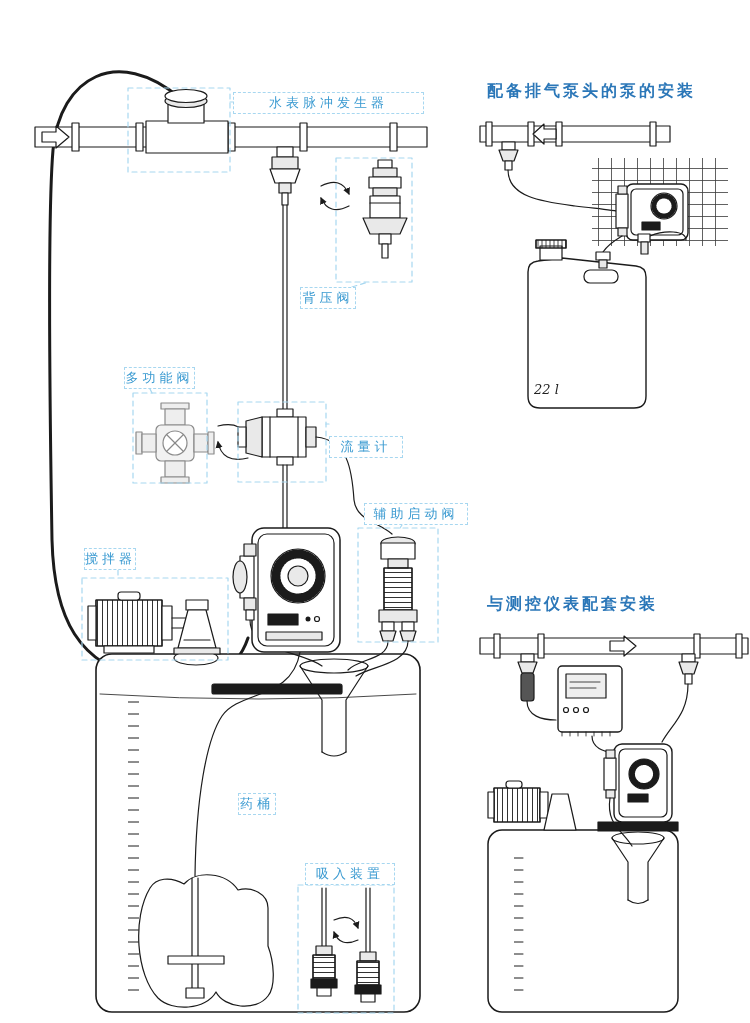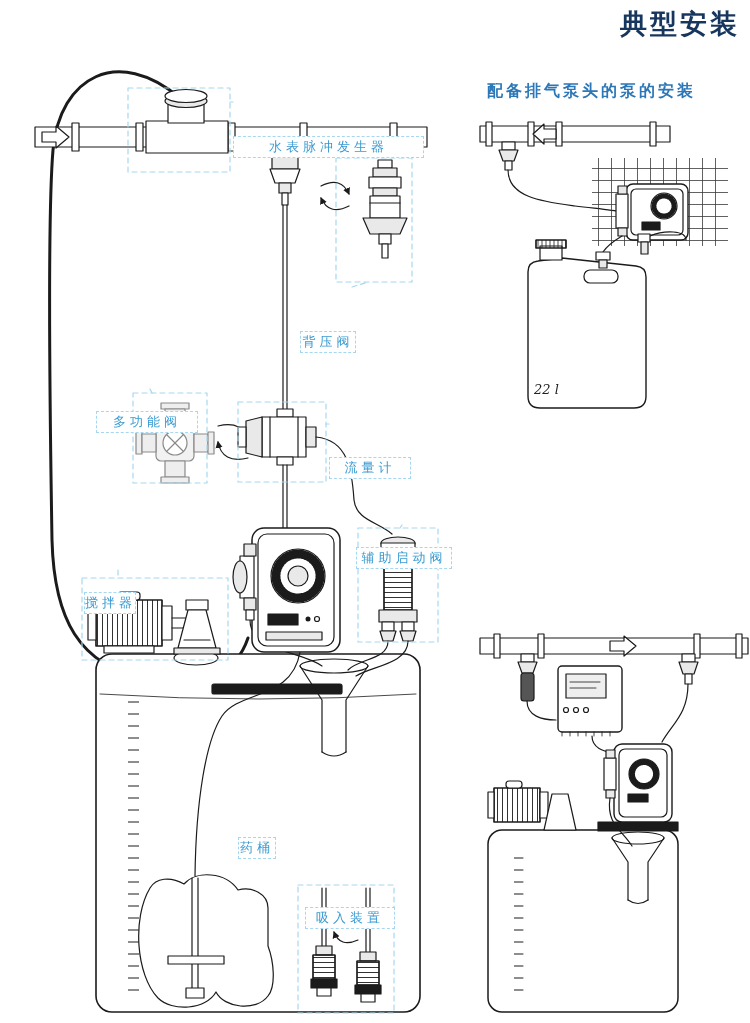--- a/index.html
+++ b/index.html
@@ -15,21 +15,21 @@
   }
   .section-heading {
     position:absolute; font-size:16px; font-weight:bold; letter-spacing:3px;
     color:var(--heading,#2b77b8); white-space:nowrap;
   }
   .diagram-label {
     position:absolute; height:22px; line-height:20px;
     border:1px dashed var(--label_border,#a7d7f0);
     color:var(--label_text,#3a9ad1);
     font-size:13px; letter-spacing:4px; text-align:center;
-    background:#fff; white-space:nowrap;margin-top:44px;
+    background:#fff; white-space:nowrap;
   }
   .container-label {
     position:absolute; font-family:"DejaVu Serif", serif; font-style:italic;
     font-size:13px; color:#222;
   }
   .art { position:absolute; left:0; top:0; }
 </style>
 </head>
 <body>
 
@@ -349,27 +349,27 @@
         <circle cx="644" cy="774" r="12" stroke-dasharray="1.2 1.8" stroke-width="6"></circle>
         <rect x="628" y="794" width="20" height="8" fill="#1b1b1b"></rect>
         <rect x="604" y="758" width="12" height="32" fill="#fff"></rect>
         <rect x="606" y="750" width="9" height="8" fill="#e9e9e9"></rect>
         <rect x="606" y="790" width="9" height="8" fill="#e9e9e9"></rect>
       </g>
       <path d="M610,798 C606,824 622,830 632,846"></path>
     </g>
   </svg>
 
-  <div class="page-title">典型安装</div>
 
   <div class="section-heading" style="left:487px;top:81px">配备排气泵头的泵的安装</div>
+  <div class="section-heading" style="left:487px;top:594px">与测控仪表配套安装</div>
 
   <div class="diagram-label" style="left:233px;top:92px;width:191px">水表脉冲发生器</div>
   <div class="diagram-label" style="left:300px;top:287px;width:56px">背压阀</div>
-  <div class="diagram-label" style="left:96px;top:367px;width:102px">多功能阀</div>
-  <div class="diagram-label" style="left:329px;top:413px;width:82px">流量计</div>
-  <div class="diagram-label" style="left:356px;top:503px;width:96px">辅助启动阀</div>
+  <div class="diagram-label" style="left:124px;top:367px;width:71px">多功能阀</div>
+  <div class="diagram-label" style="left:329px;top:436px;width:74px">流量计</div>
+  <div class="diagram-label" style="left:364px;top:503px;width:104px">辅助启动阀</div>
   <div class="diagram-label" style="left:84px;top:548px;width:52px">搅拌器</div>
   <div class="diagram-label" style="left:238px;top:793px;width:38px">药桶</div>
   <div class="diagram-label" style="left:305px;top:863px;width:90px">吸入装置</div>
 
   <div class="container-label" style="left:534px;top:382px">22 l</div>
 </div>
 
 </body></html>

